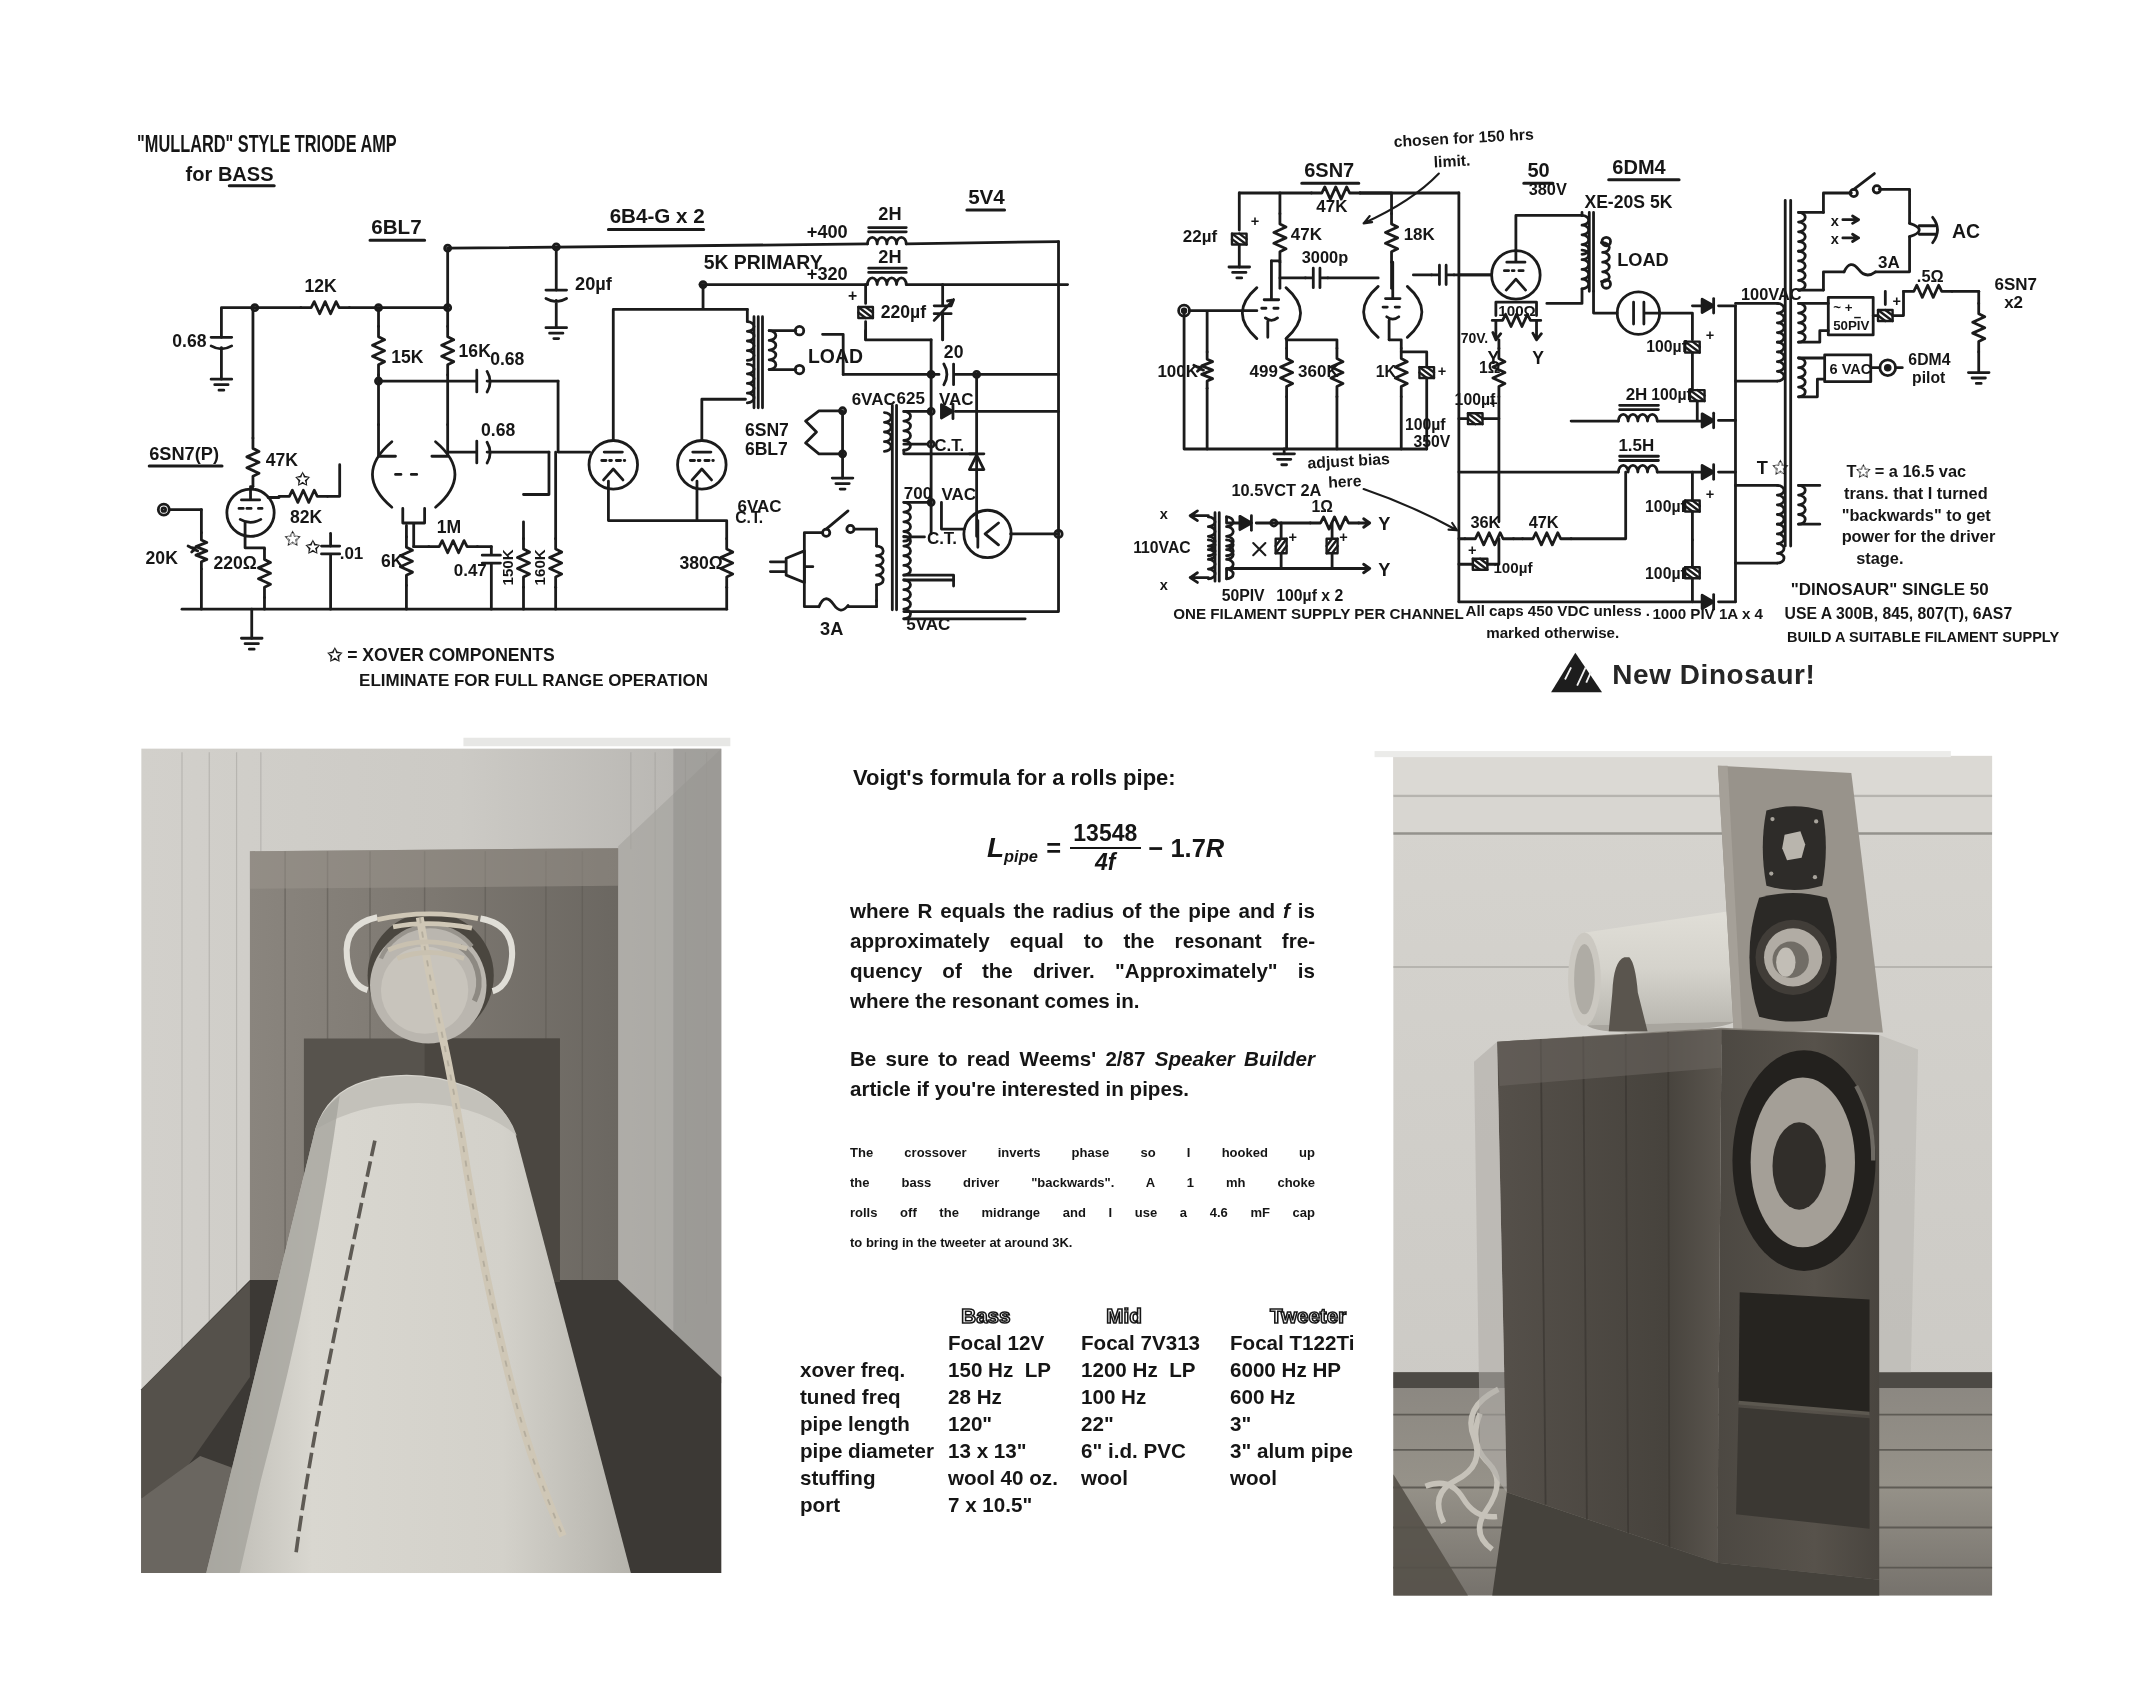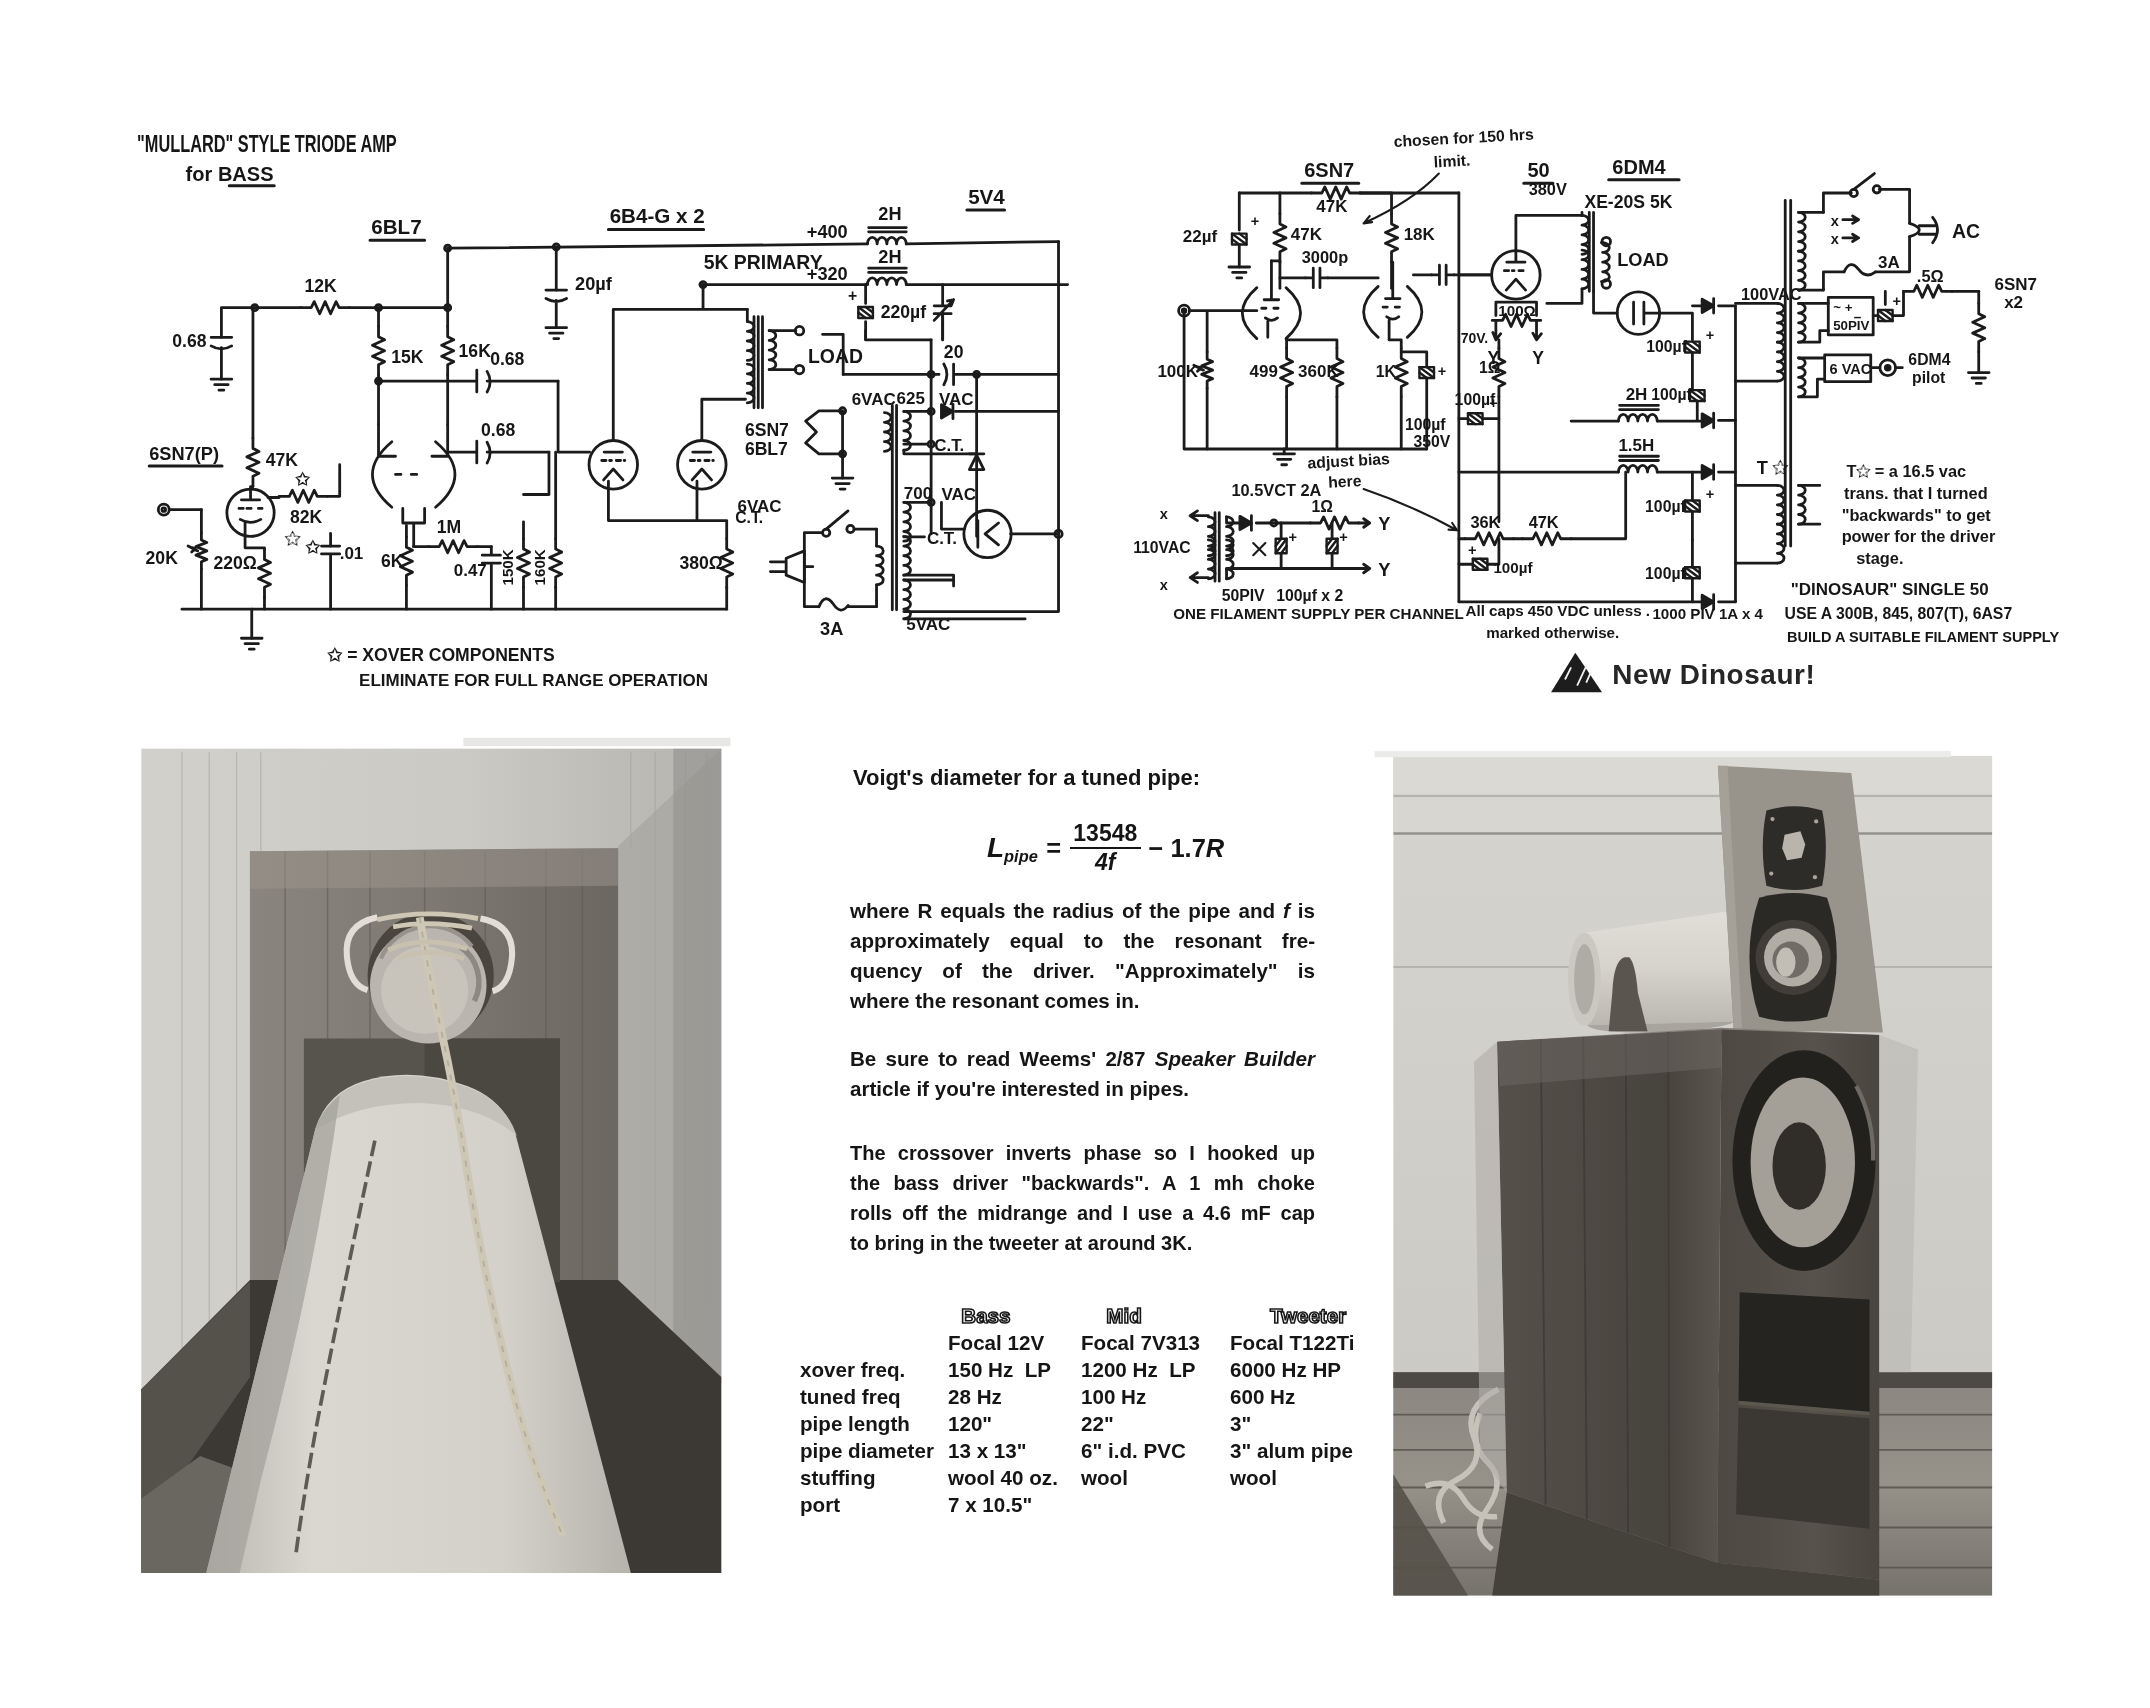--- a/index.html
+++ b/index.html
@@ -794,39 +794,39 @@
 </g>
 </g>
 
 <g>
 <path d="M2597 1076 L2641 1141 H2557 Z" fill="#1d1d1d"></path>
 <path d="M2580 1120 l10 -20 M2600 1130 l14 -30 M2615 1125 l8 -18" stroke="#f2f2f2" stroke-width="3"></path>
 <text x="2658" y="1128" font-family="Liberation Sans, sans-serif" font-weight="bold" font-size="46" fill="#262626" letter-spacing="1">New Dinosaur!</text>
 </g>
 </svg>
 
-<div class="txt" style="left:853px;top:765px;font-size:22px;font-weight:bold">Voigt's diameter for a tuned pipe:</div>
+<div class="txt" style="left:853px;top:765px;font-size:22px;font-weight:bold">Voigt's formula for a rolls pipe:</div>
 
 <div class="txt" style="left:987px;top:820px;font-size:25.5px;font-weight:bold">
 <span style="display:inline-block;vertical-align:middle;font-style:italic;font-size:28px">L</span><span style="display:inline-block;vertical-align:middle;font-size:16.4px;margin-top:17px;font-style:italic">pipe</span><span style="display:inline-block;vertical-align:middle;margin:0 8.5px">=</span><span style="display:inline-block;vertical-align:middle;text-align:center"><span style="display:block;font-size:23px;padding:0 3.6px">13548</span><span style="display:block;border-top:2.4px solid #151515;font-size:23px;font-style:italic">4f</span></span><span style="display:inline-block;vertical-align:middle;margin:0 7.3px">−</span><span style="display:inline-block;vertical-align:middle">1.7<span style="font-style:italic">R</span></span>
 </div>
 
 <div class="txt" style="left:850px;top:896px;width:465px;font-size:20.6px;line-height:30px;font-weight:bold">
 <div style="text-align:justify;text-align-last:justify">where R equals the radius of the pipe and <i>f</i> is</div>
 <div style="text-align:justify;text-align-last:justify">approximately equal to the resonant fre-</div>
 <div style="text-align:justify;text-align-last:justify">quency of the driver. "Approximately" is</div>
 <div>where the resonant comes in.</div>
 </div>
 
 <div class="txt" style="left:850px;top:1044px;width:465px;font-size:20.6px;line-height:30px;font-weight:bold">
 <div style="text-align:justify;text-align-last:justify">Be sure to read Weems' 2/87 <i>Speaker Builder</i></div>
 <div>article if you're interested in pipes.</div>
 </div>
 
-<div class="txt" style="left:850px;top:1138px;width:465px;font-size:20px;line-height:30px;font-weight:bold">
+<div class="txt" style="left:850px;top:1138px;width:465px;font-size:13px;line-height:30px;font-weight:bold">
 <div style="text-align:justify;text-align-last:justify">The crossover inverts phase so I hooked up</div>
 <div style="text-align:justify;text-align-last:justify">the bass driver "backwards". A 1 mh choke</div>
 <div style="text-align:justify;text-align-last:justify">rolls off the midrange and I use a 4.6 mF cap</div>
 <div>to bring in the tweeter at around 3K.</div>
 </div>
 
 <div class="txt" style="left:800px;top:1302px;font-size:20.6px;line-height:27px;font-weight:bold;white-space:nowrap">
 <div><span style="display:inline-block;width:148px"></span><span style="display:inline-block;width:133px;padding-left:13.3px;color:#fff;-webkit-text-stroke:1.6px #161616">Bass</span><span style="display:inline-block;width:149px;padding-left:12px;color:#fff;-webkit-text-stroke:1.6px #161616">Mid</span><span style="display:inline-block;padding-left:14.6px;color:#fff;-webkit-text-stroke:1.6px #161616">Tweeter</span></div>
 <div><span style="display:inline-block;width:148px"></span><span style="display:inline-block;width:133px">Focal 12V</span><span style="display:inline-block;width:149px">Focal 7V313</span><span style="display:inline-block">Focal T122Ti</span></div>
 <div><span style="display:inline-block;width:148px">xover freq.</span><span style="display:inline-block;width:133px">150 Hz&nbsp; LP</span><span style="display:inline-block;width:149px">1200 Hz&nbsp; LP</span><span style="display:inline-block">6000 Hz HP</span></div>

